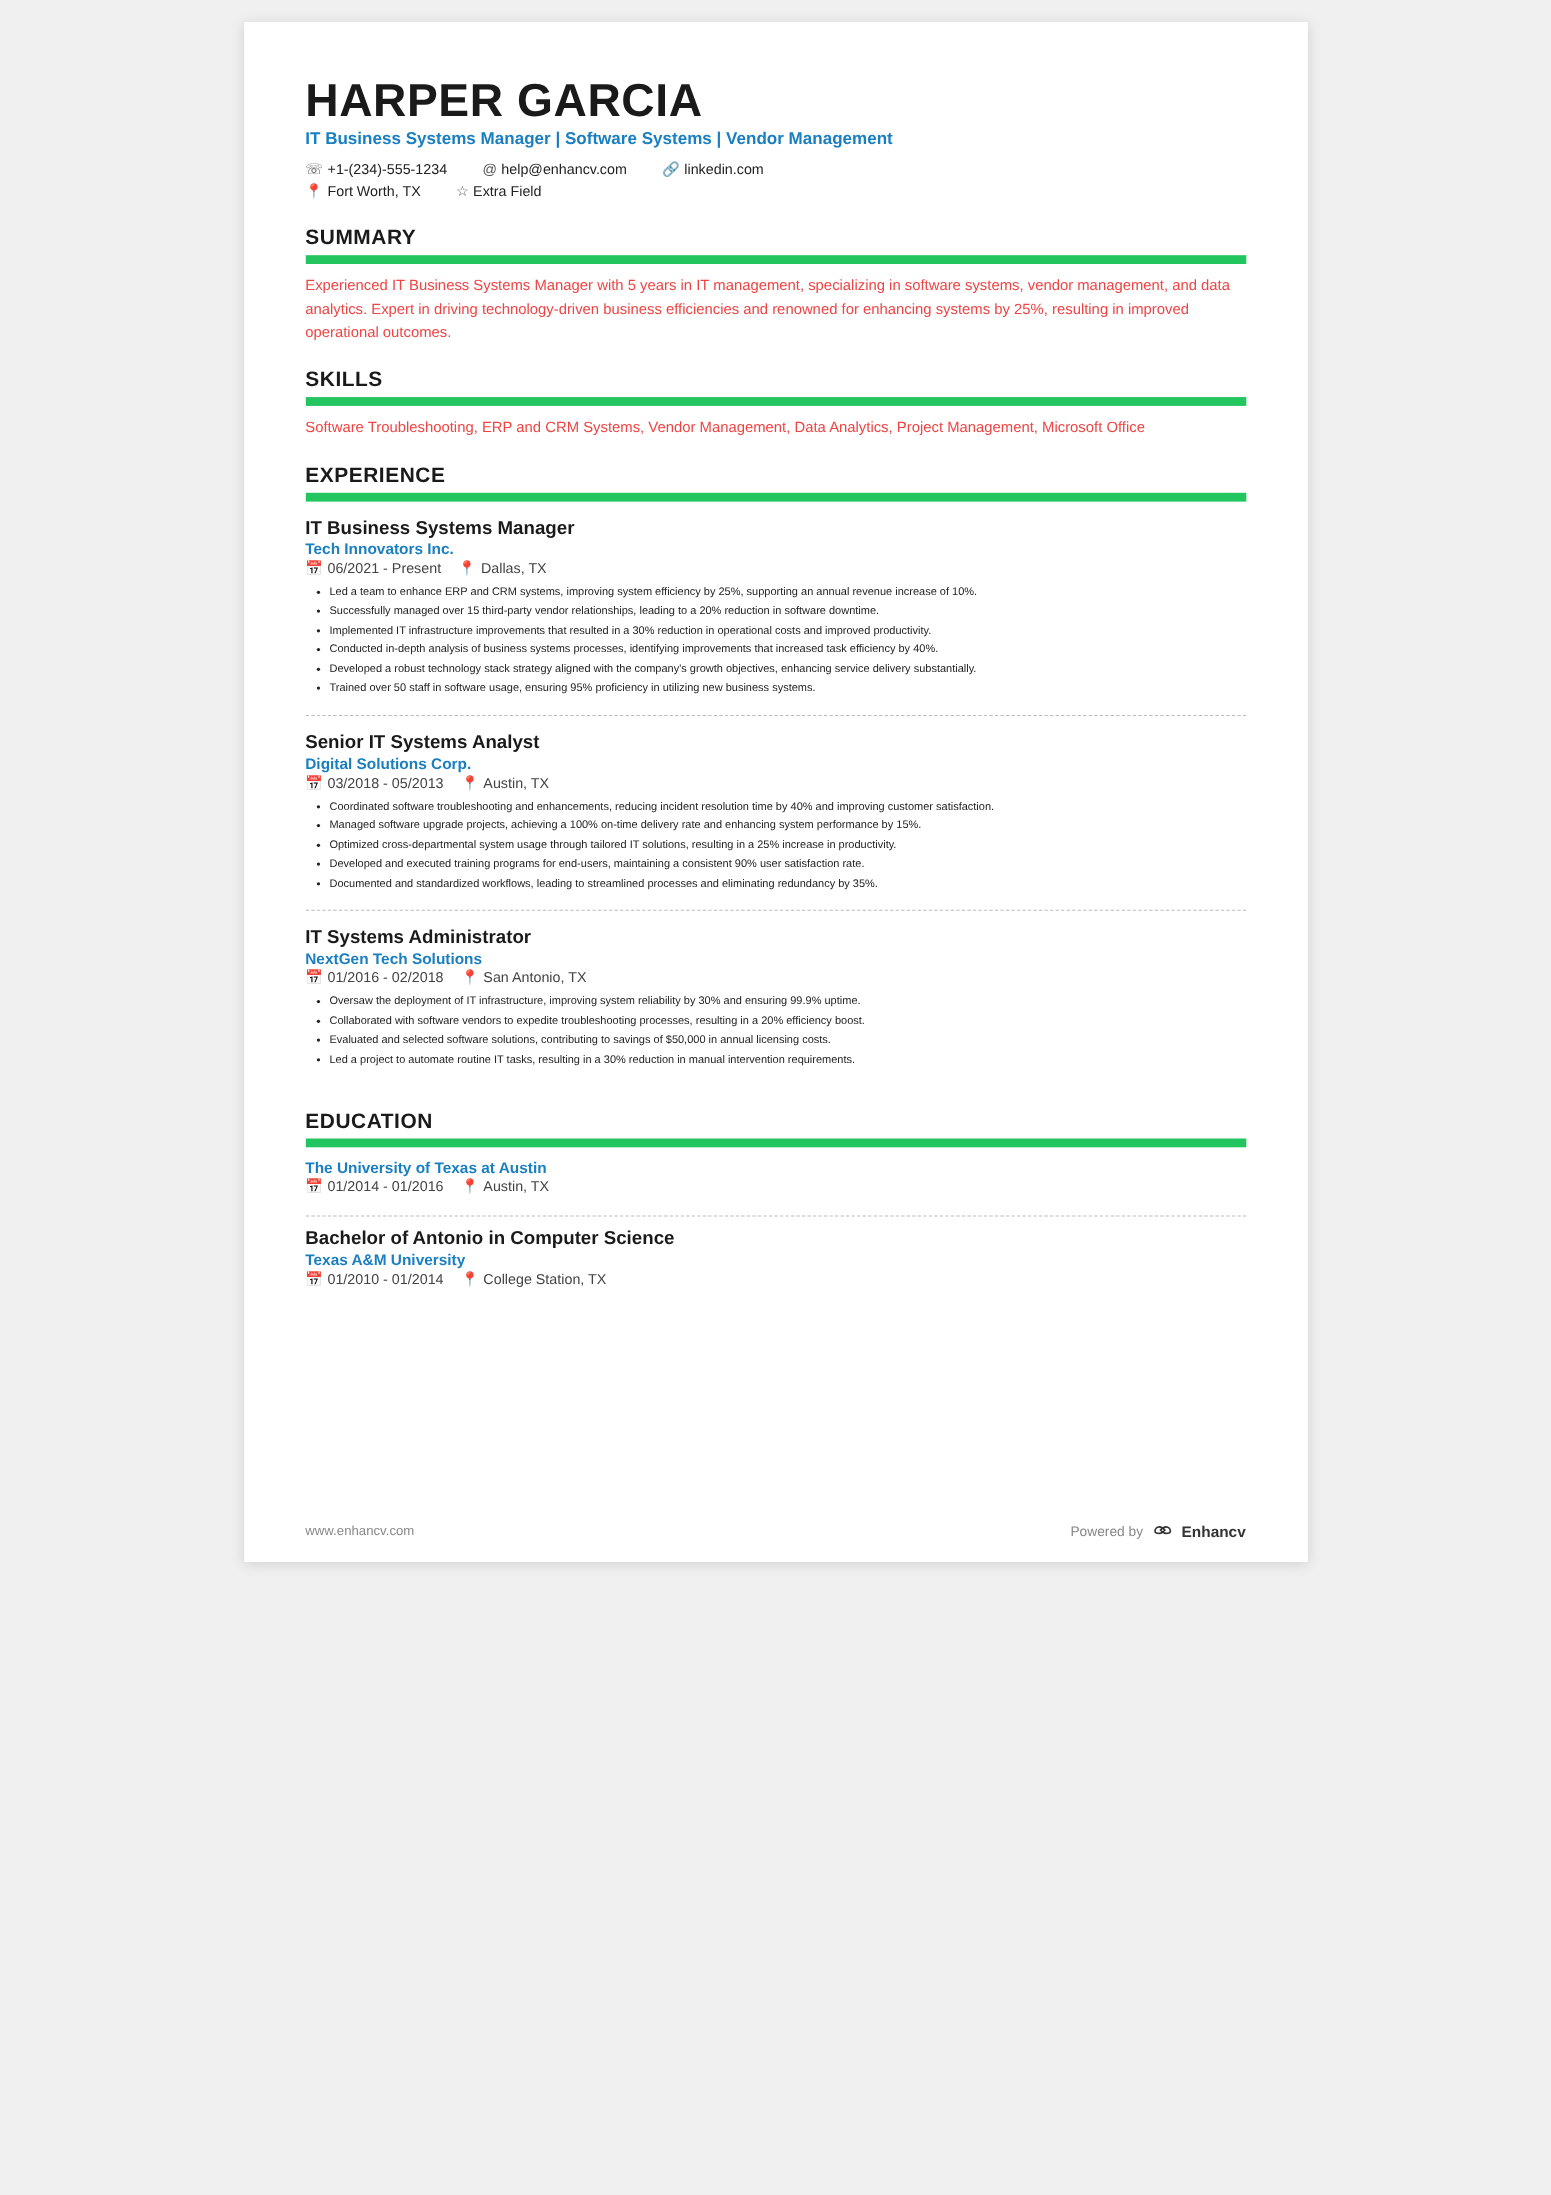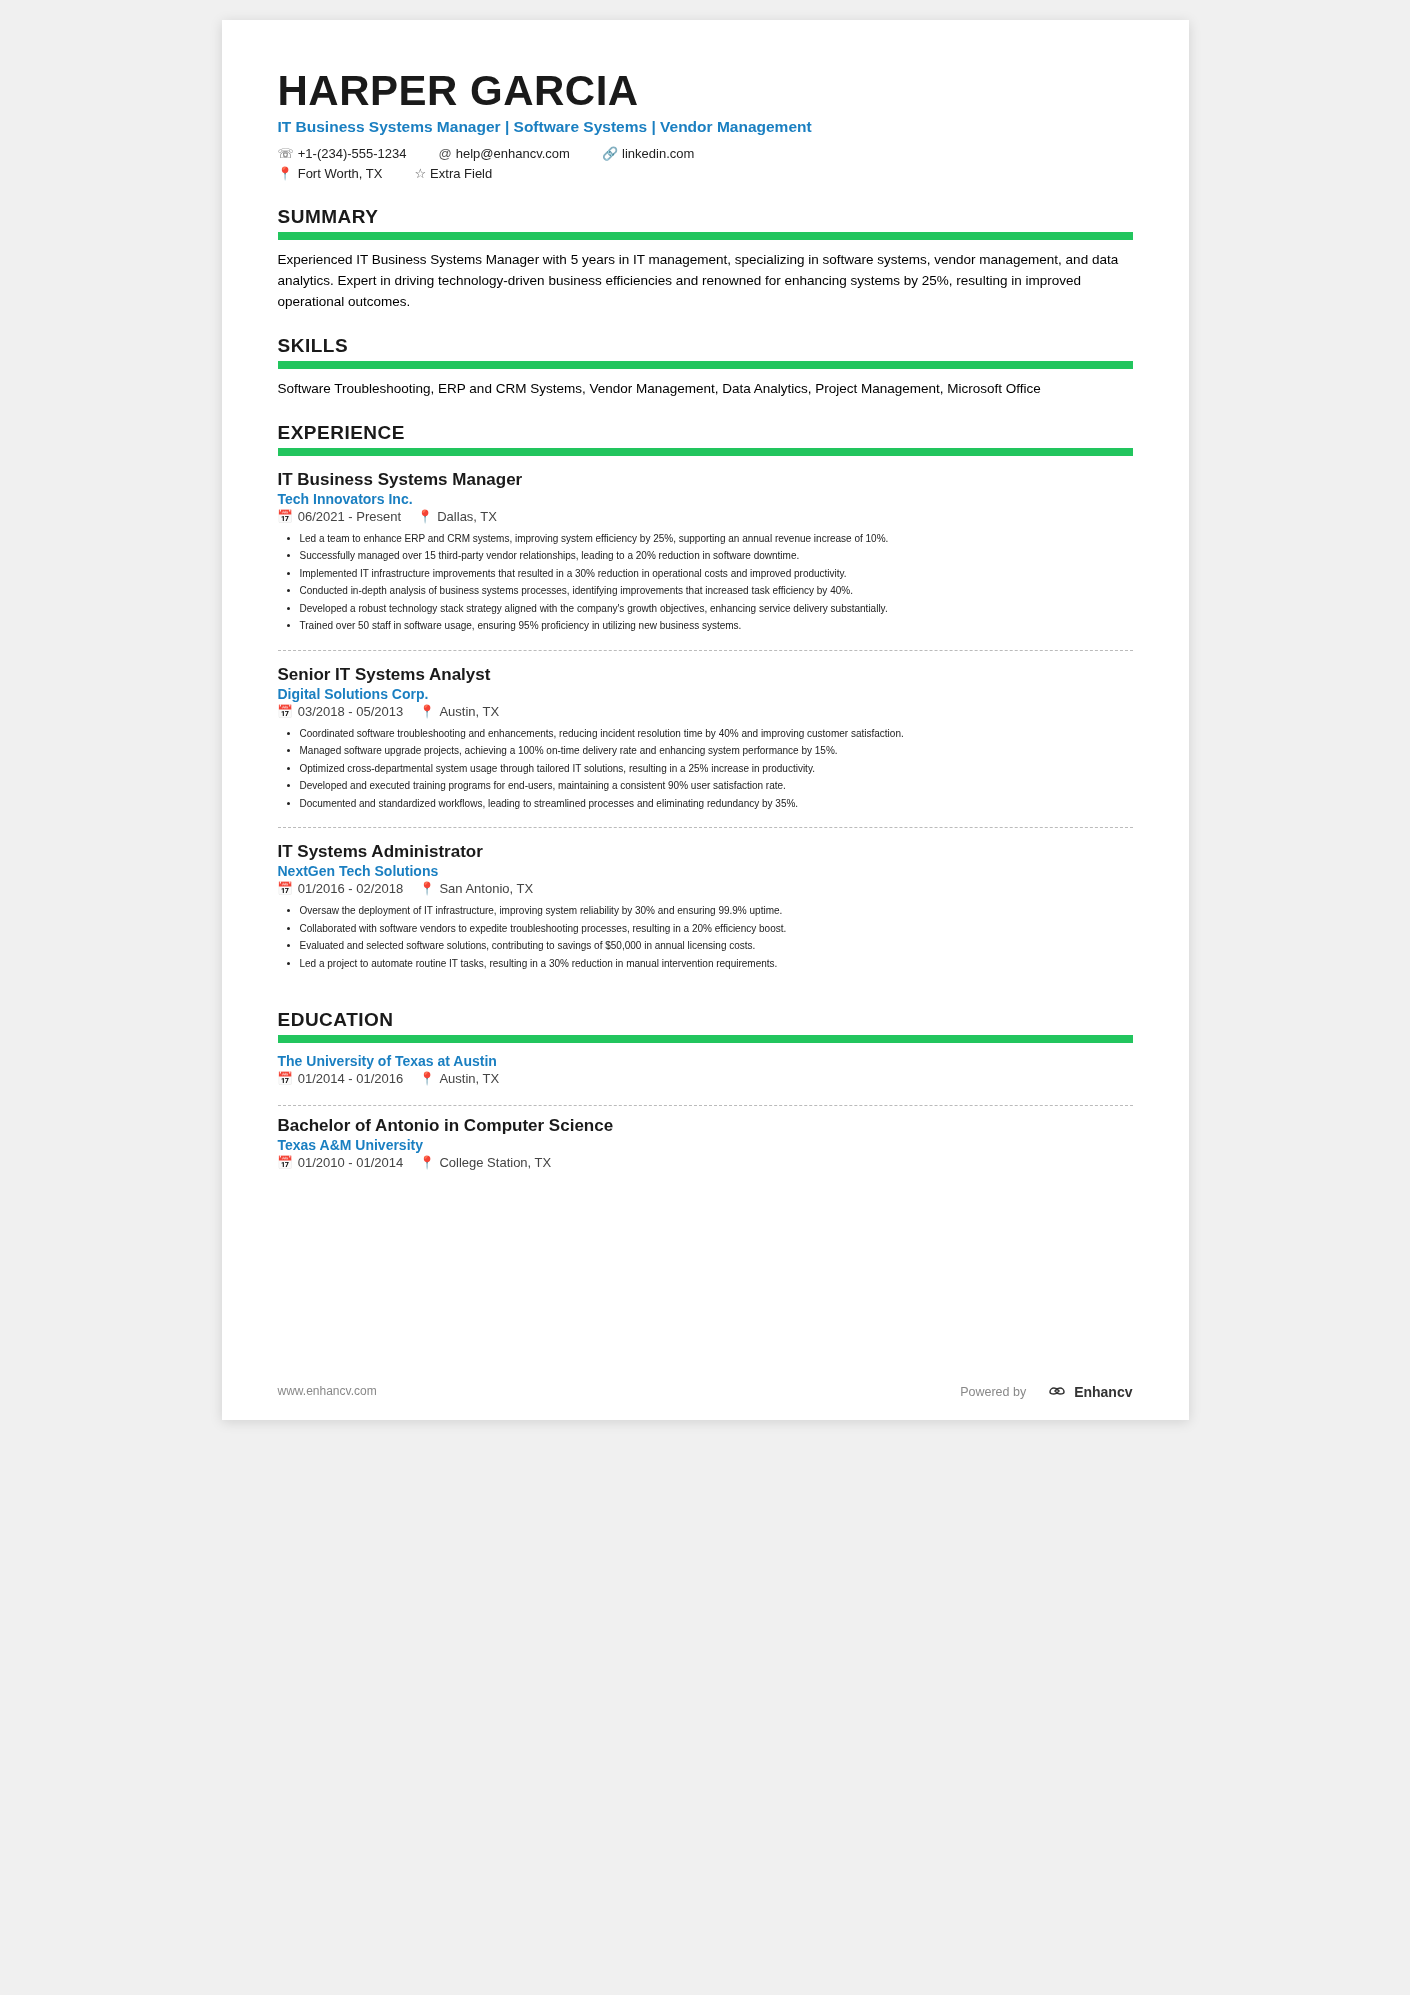--- a/index.html
+++ b/index.html
@@ -61,21 +61,21 @@
       font-weight: 900;
       color: #1a1a1a;
       text-transform: uppercase;
       letter-spacing: 0.5px;
       border-bottom: 8px solid #22c55e;
       padding-bottom: 4px;
       margin-bottom: 10px;
     }
     .section-text {
       font-size: 13.5px;
-      color: #000000;
+      color: #ef4444;
       line-height: 1.55;
     }
     .exp-title {
       font-size: 17px;
       font-weight: 700;
       color: #1a1a1a;
       margin-bottom: 1px;
       margin-top: 14px;
     }
     .exp-company {
@@ -144,21 +144,21 @@
       display: flex;
       justify-content: space-between;
     }
     .footer-left {
       font-size: 12px;
       color: #888;
     }
     .footer-right {
       display: flex;
       align-items: center;
-      gap: 17px;
+      gap: 4px;
       font-size: 12.5px;
       color: #888;
     }
     .enhancv-logo {
       display: inline-flex;
       align-items: center;
       gap: 3px;
     }
     .enhancv-text {
       font-size: 14px;

